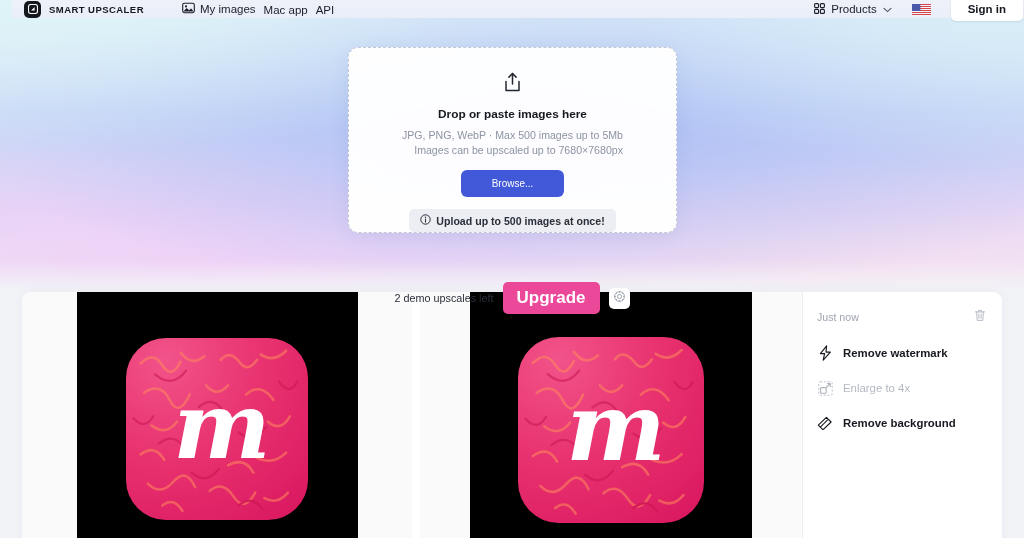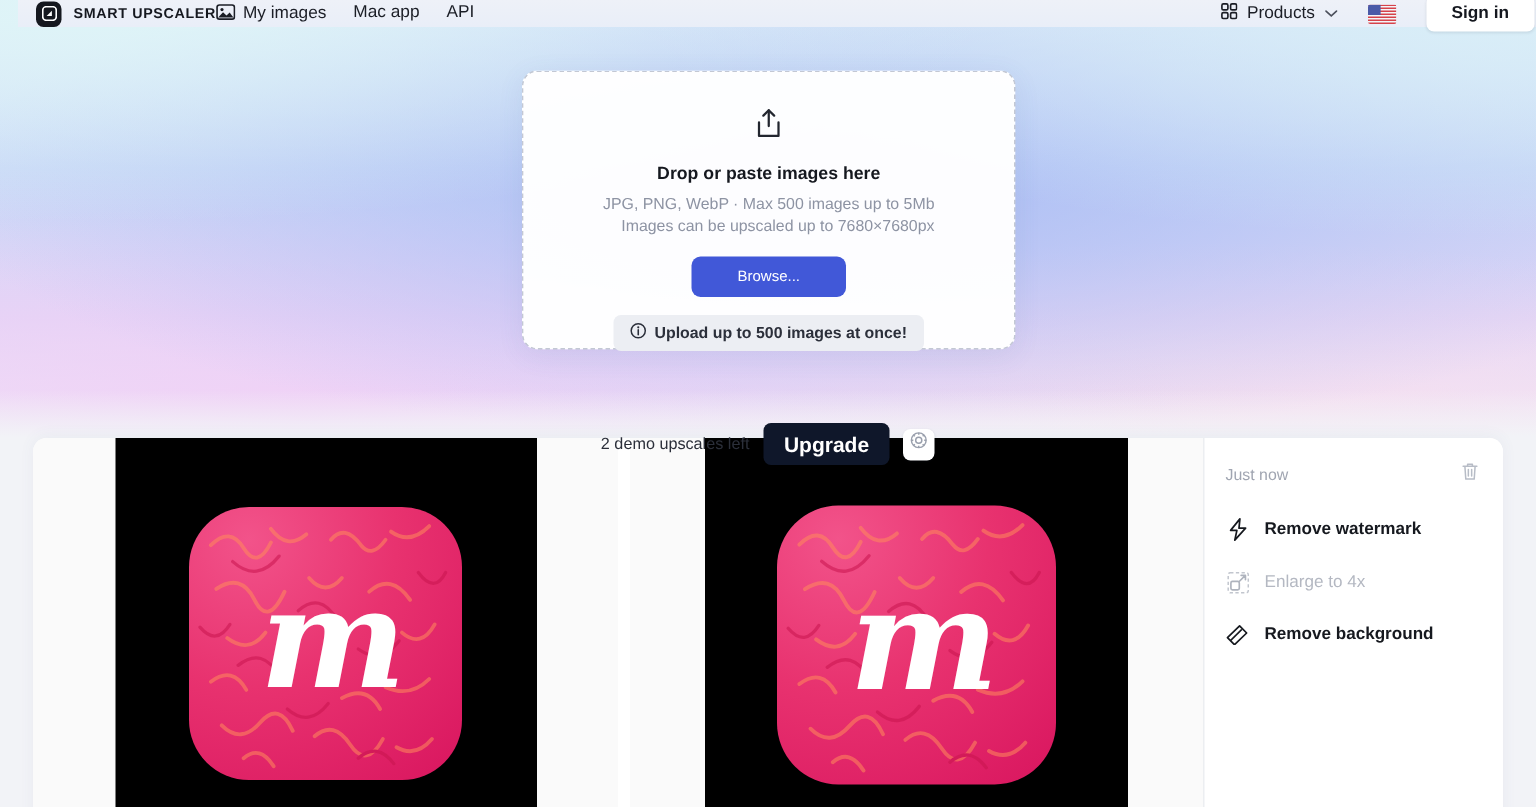--- a/index.html
+++ b/index.html
@@ -32,21 +32,21 @@
     position: absolute; left: 12px; top: 0; width: 1024px; height: 18px;
     display: flex; align-items: center; z-index: 5;
     background: linear-gradient(180deg,#eef1f8 0%,#e9eef8 100%);
   }
   .logo-wrap { display: flex; align-items: center; gap: 8px; margin-left: 12px; }
   .logo-mark {
     width: 17px; height: 17px; border-radius: 5px; background: #15181f;
     display: flex; align-items: center; justify-content: center; flex: none;
   }
   .logo-text { font-size: 9.5px; font-weight: bold; letter-spacing: .45px; color: #15181f; }
-  .nav-links { display: flex; align-items: flex-start; gap: 18px; }
+  .nav-links { display: flex; align-items: flex-end; gap: 8px; margin-left: 38px; }
   .nav-link {
     display: flex; align-items: center; gap: 5px;
     font-size: 11.5px; color: #1b1e26; font-weight: 500; cursor: pointer;
   }
   .nav-right { margin-left: auto; display: flex; align-items: center; gap: 20px; margin-right: 13px; }
   .products { display: flex; align-items: center; gap: 6px; font-size: 11.5px; font-weight: 500; color: #1b1e26; cursor: pointer; margin-left: 44px; }
   .flag { width: 19px; height: 13px; border-radius: 1.5px; overflow: hidden; flex: none; position: relative; }
   .signin {
     background: #fff; border: none; border-radius: 5px;
     padding: 6px 17px; font-size: 11.5px; font-weight: bold; color: #15181f;
@@ -75,22 +75,22 @@
     display: flex; align-items: center; gap: 5px;
   }
 
   
   #demorow {
     position: absolute; left: 0; top: 250px; width: 1024px;
     display: flex; align-items: center; justify-content: center; gap: 9px; z-index: 4; margin-top: 32px;
   }
   .demo-text { font-size: 10.8px; color: #2b2f3a; }
   .upgrade {
-    background: #0f172a; color: #fff; border: none; border-radius: 5px;
-    padding: 6px 14px; font-size: 14px; font-weight: bold; font-family: inherit; cursor: pointer;
+    background: #ec4899; color: #fff; border: none; border-radius: 5px;
+    padding: 6px 14px; font-size: 17px; font-weight: bold; font-family: inherit; cursor: pointer;
   }
   .gearbtn {
     width: 21px; height: 21px; border-radius: 5px; background: #fff;
     display: flex; align-items: center; justify-content: center; cursor: pointer;
     box-shadow: 0 1px 2px rgba(20,25,45,.10);
   }
 
   
   #card {
     position: absolute; left: 22px; top: 292px; width: 980px; height: 260px;

